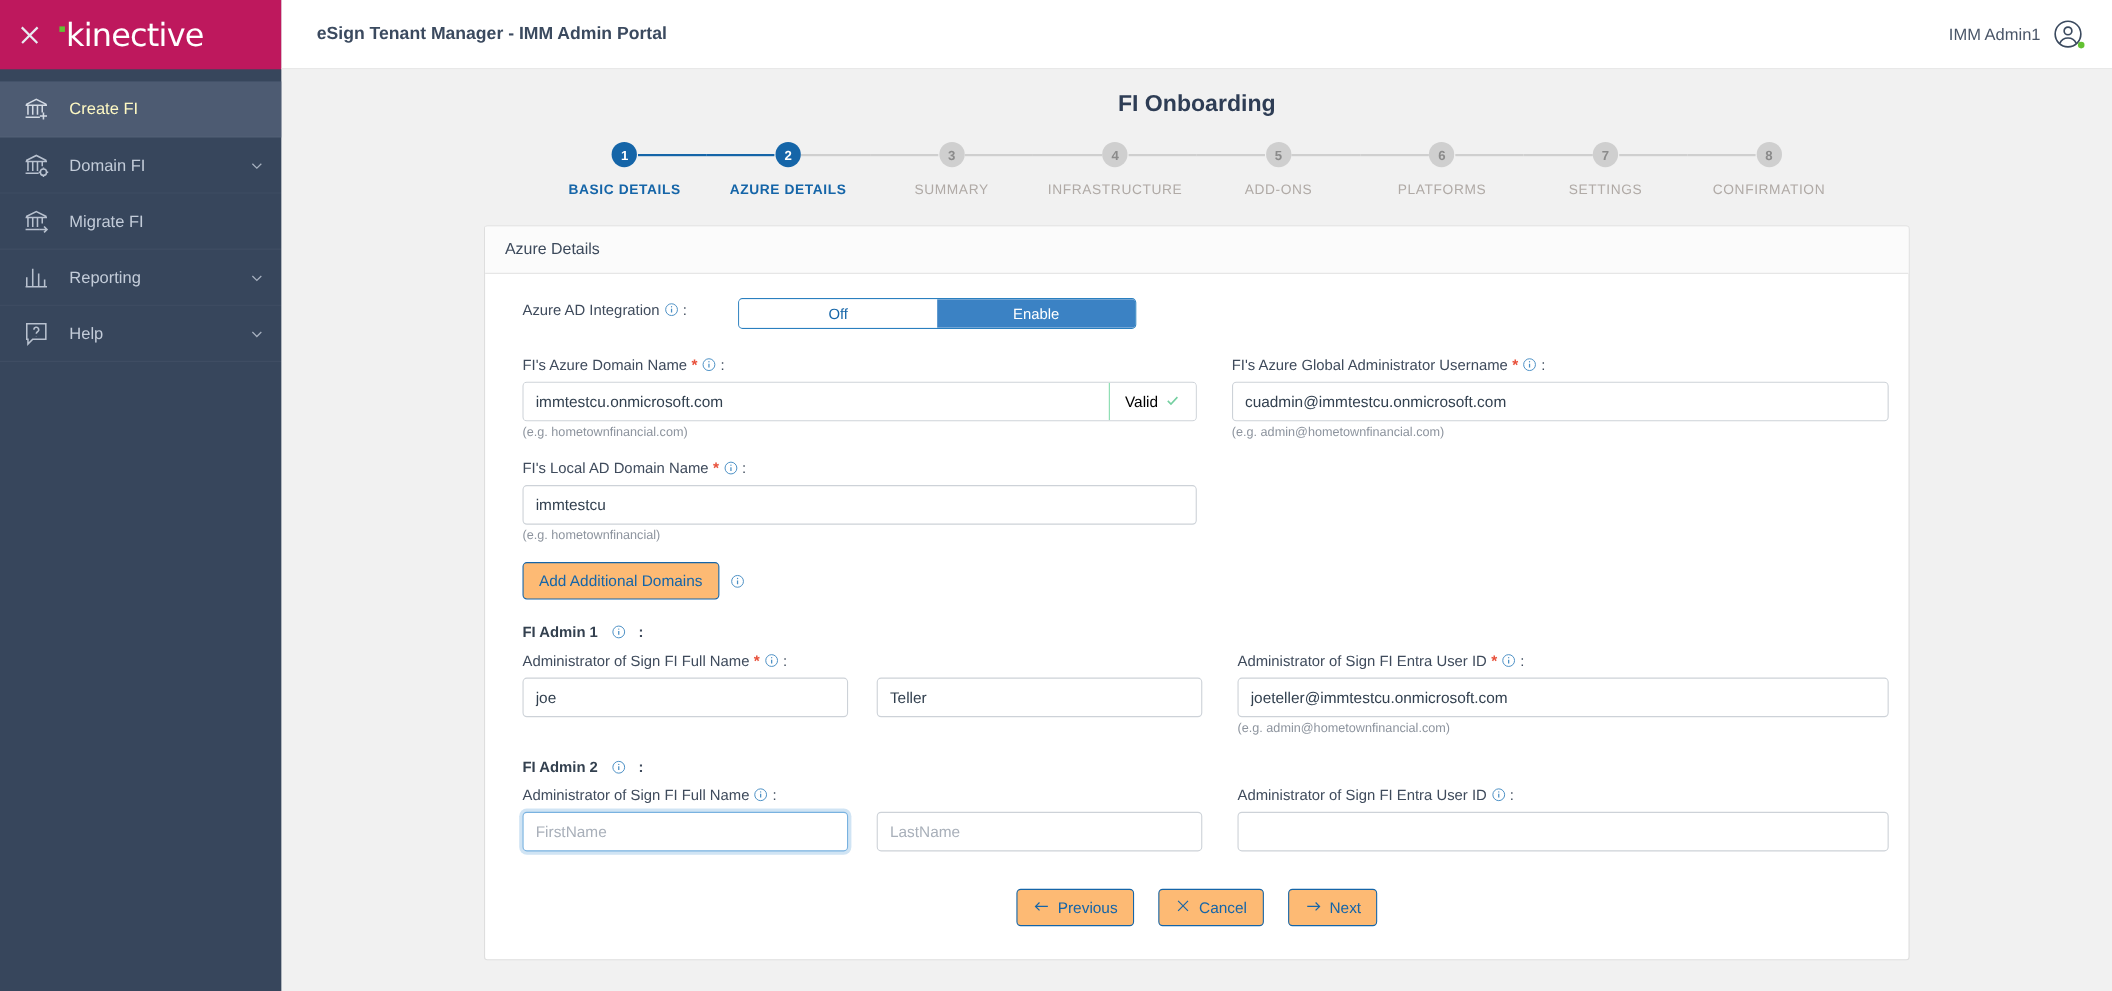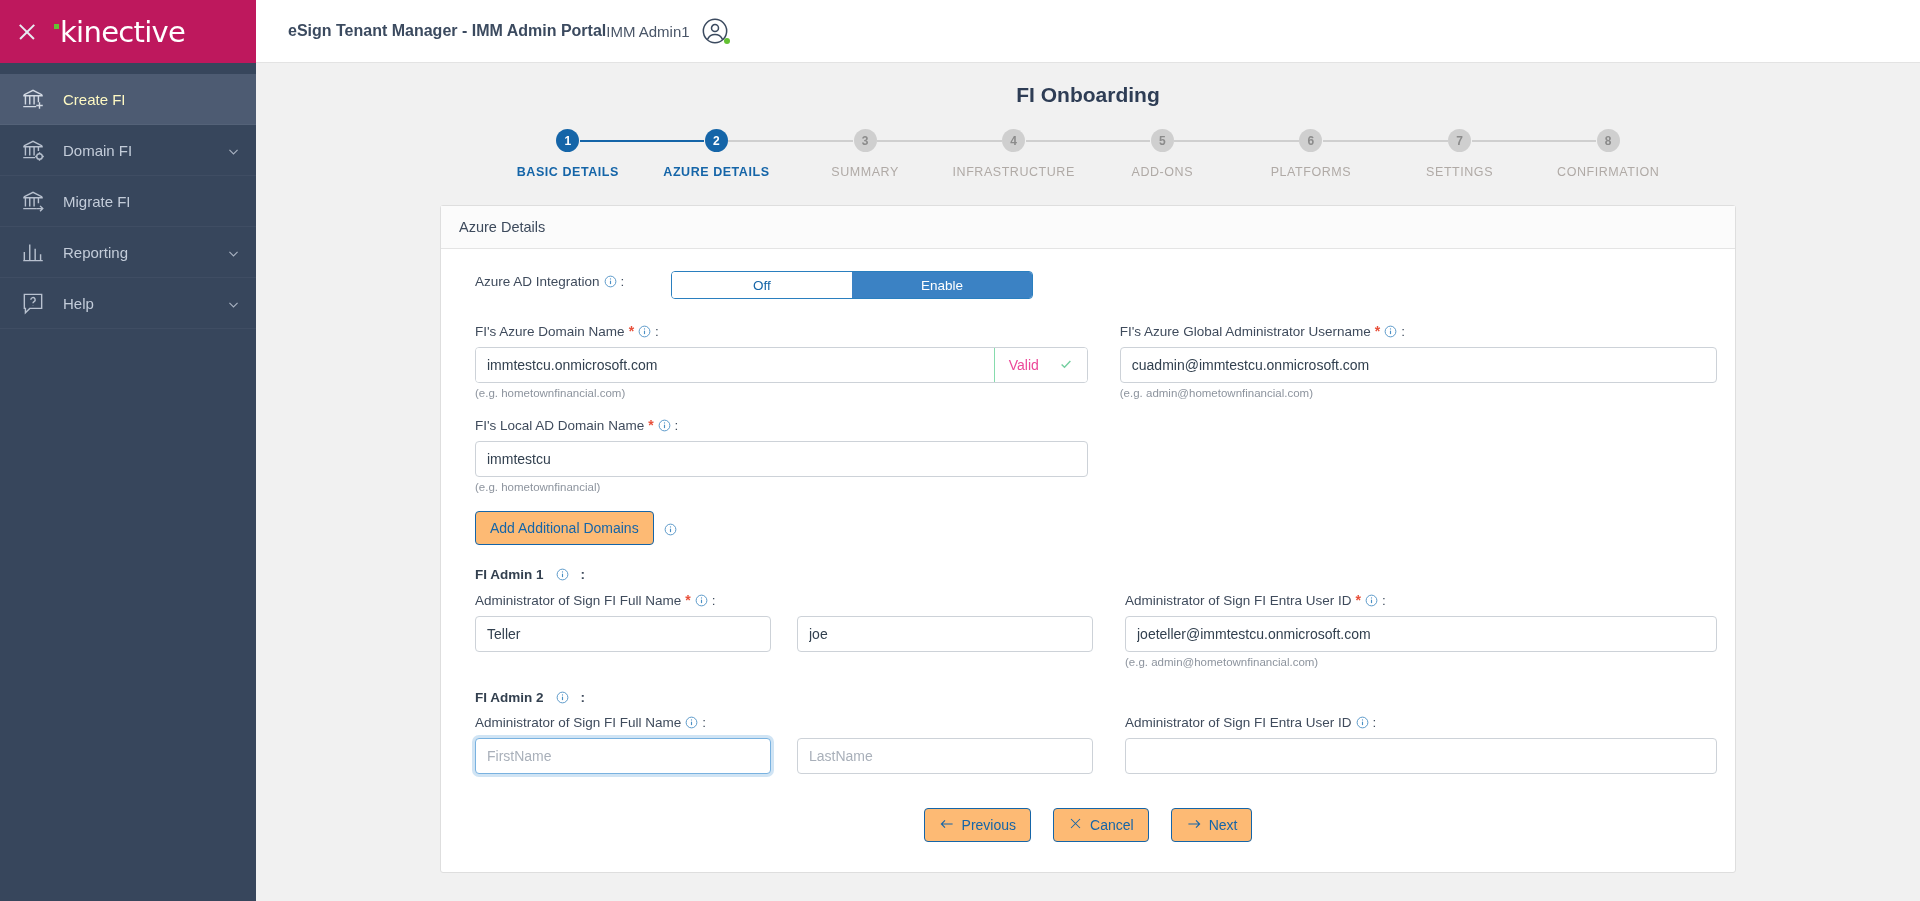--- a/index.html
+++ b/index.html
@@ -50,21 +50,21 @@
   .nav-item.active { background: #4a5costs; }
   .nav-item.active { background: #4d5b72; color: #fef9c3; margin-top: 11px; }
   .nav-ico { width: 26px; height: 26px; flex: 0 0 auto; opacity: .92; }
   .nav-label { flex: 1; white-space: nowrap; }
   .chev { width: 13px; height: 13px; opacity: .8; }
 
   
   .main { flex: 1; height: 901px; display: flex; flex-direction: column; background: #f1f1f1; }
   .topbar {
     height: 63px; background: #ffffff; display: flex; align-items: center;
-    justify-content: flex-start; padding: 0 26px 0 32px;
+    justify-content: space-between; padding: 0 26px 0 32px;
     border-bottom: 1px solid #e3e3e3;
   }
   .topbar-title { font-size: 16px; font-weight: bold; color: #3b4a5f; }
   .topbar-right { display: flex; align-items: center; gap: 11px; }
   .user-name { font-size: 15px; color: #4a5668; }
   .avatar-wrap { position: relative; width: 28px; height: 28px; cursor: pointer; }
   .avatar-dot {
     position: absolute; right: -1px; bottom: 1px; width: 6px; height: 6px;
     border-radius: 50%; background: #63c132;
   }
@@ -132,22 +132,22 @@
     padding: 0 11px; font-size: 14px; color: #32404f;
     font-family: "Liberation Sans", sans-serif; background: #fff; outline: none;
   }
   .inp::placeholder { color: #a9b0ba; }
   .inp.focused { border-color: #79b2e0; box-shadow: 0 0 0 3px rgba(121,178,224,.35); }
   .hint { font-size: 11.5px; color: #8d949e; margin-top: 4px; }
 
   .inp-with-badge { display: flex; width: 100%; border: 1px solid #cdd2d8; border-radius: 4px; overflow: hidden; height: 36px; background: #fff; }
   .inp-with-badge input { flex: 1; border: none; padding: 0 11px; font-size: 14px; color: #32404f; outline: none; font-family: "Liberation Sans", sans-serif; }
   .valid-badge {
-    display: flex; align-items: center; gap: 20px; padding: 0 14px;
-    border-left: 1px solid #86dcad; color: #ec4899; font-size: 14px; background: #fff;
+    display: flex; align-items: center; gap: 6px; padding: 0 14px;
+    border-left: 1px solid #86dcad; color: #000000; font-size: 14px; background: #fff;
   }
 
   
   .toggle-row { display: flex; align-items: center; margin-bottom: 24px; }
   .toggle-label { width: 212px; padding-left: 16px; }
   .toggle {
     display: flex; border: 1px solid #2a7fbf; border-radius: 4px;
     overflow: hidden; width: 362px; height: 28px;
   }
   .toggle div {
@@ -446,22 +446,22 @@
                 <span class="info-ico">
                   <svg viewBox="0 0 16 16" fill="none" stroke="#4a8fc4" stroke-width="1.1">
                       <circle cx="8" cy="8" r="6.6"></circle>
                       <path d="M8 7v4.2" stroke-width="1.4"></path>
                       <circle cx="8" cy="4.8" r=".75" fill="#4a8fc4" stroke="none"></circle>
                     </svg>
                 </span>
                 <span class="colon">:</span>
               </div>
               <div class="name-pair">
+                <input class="inp" value="joe" style="">
                 <input class="inp" value="Teller" style="">
-                <input class="inp" value="joe" style="">
               </div>
             </div>
             <div class="col-r">
               <div class="field-label">
                 <span>Administrator of Sign FI Entra User ID</span>
                 <span class="req">*</span>
                 <span class="info-ico">
                   <svg viewBox="0 0 16 16" fill="none" stroke="#4a8fc4" stroke-width="1.1">
                       <circle cx="8" cy="8" r="6.6"></circle>
                       <path d="M8 7v4.2" stroke-width="1.4"></path>

